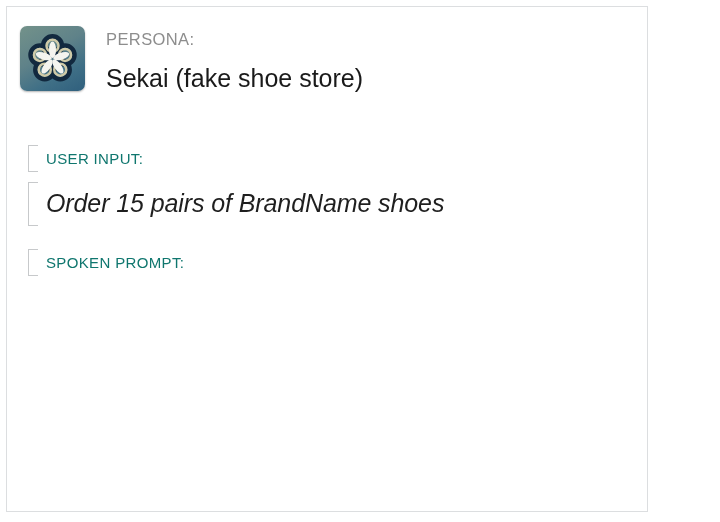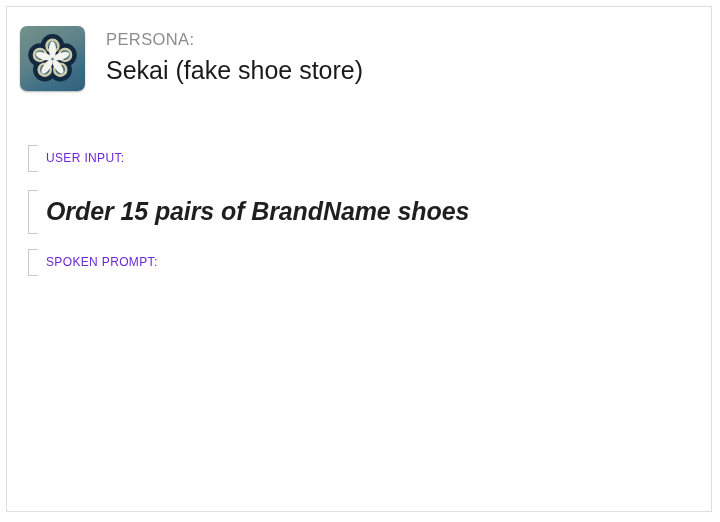--- a/index.html
+++ b/index.html
@@ -12,21 +12,21 @@
     height: 522px;
     font-family: "Liberation Sans", sans-serif;
     -webkit-font-smoothing: antialiased;
     overflow: hidden;
   }
 
   .card {
     position: absolute;
     left: 6px;
     top: 6px;
-    width: 706px;
+    width: 642px;
     height: 506px;
     background: #ffffff;
     border: 1px solid #dcdee0;
     box-sizing: border-box;
   }
 
   
   .persona-row {
     position: absolute;
     left: 13px;
@@ -60,21 +60,21 @@
     font-size: 16.5px;
     letter-spacing: 0.4px;
     color: #8d8d8d;
     line-height: 22px;
     white-space: nowrap;
   }
   .persona-name {
     font-size: 25px;
     color: #1a1a1a;
     line-height: 34px;
-    margin-top: 3px;
+    margin-top: 11px;
     white-space: nowrap;
   }
 
   
   .section {
     position: absolute;
     left: 21px;
   }
   .section.user   { top: 138px; }
   .section.spoken { top: 242px; }
@@ -101,28 +101,27 @@
     height: 1px;
     background: #c7c9cb;
   }
   .bracket .tick-top { top: 0; }
   .bracket .tick-bottom { bottom: 0; }
 
   .bracket-label {
     height: 27px;
   }
   .bracket-body {
-    margin-top: 18px;
-    font-weight: bold;
+    margin-top: 10px;
   }
 
   .label-text {
-    font-size: 12px;
+    font-size: 15px;
     letter-spacing: 0.35px;
-    color: #6d28d9;
+    color: #0f766e;
     line-height: 27px;
     white-space: nowrap;
   }
 
   .body-text {
     font-size: 25px;
     font-style: italic;
     color: #1f1f1f;
     line-height: 38px;
     letter-spacing: -0.1px;

